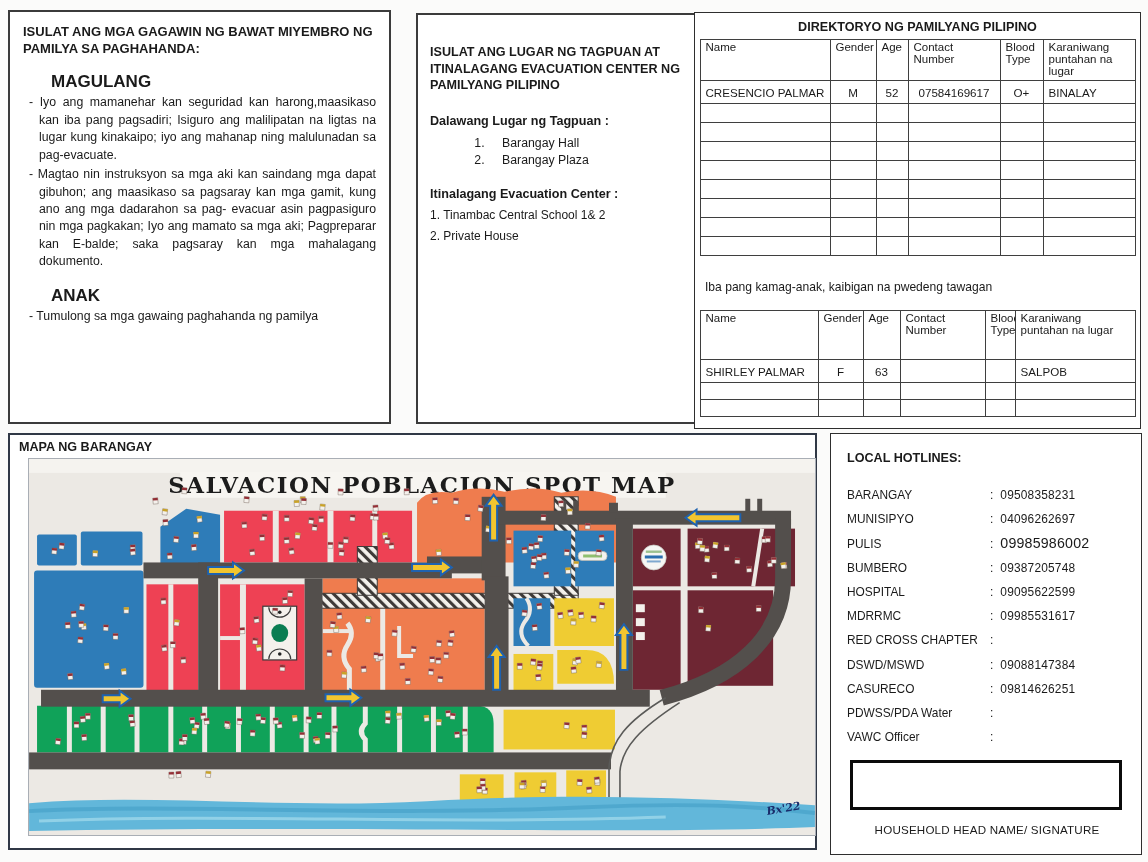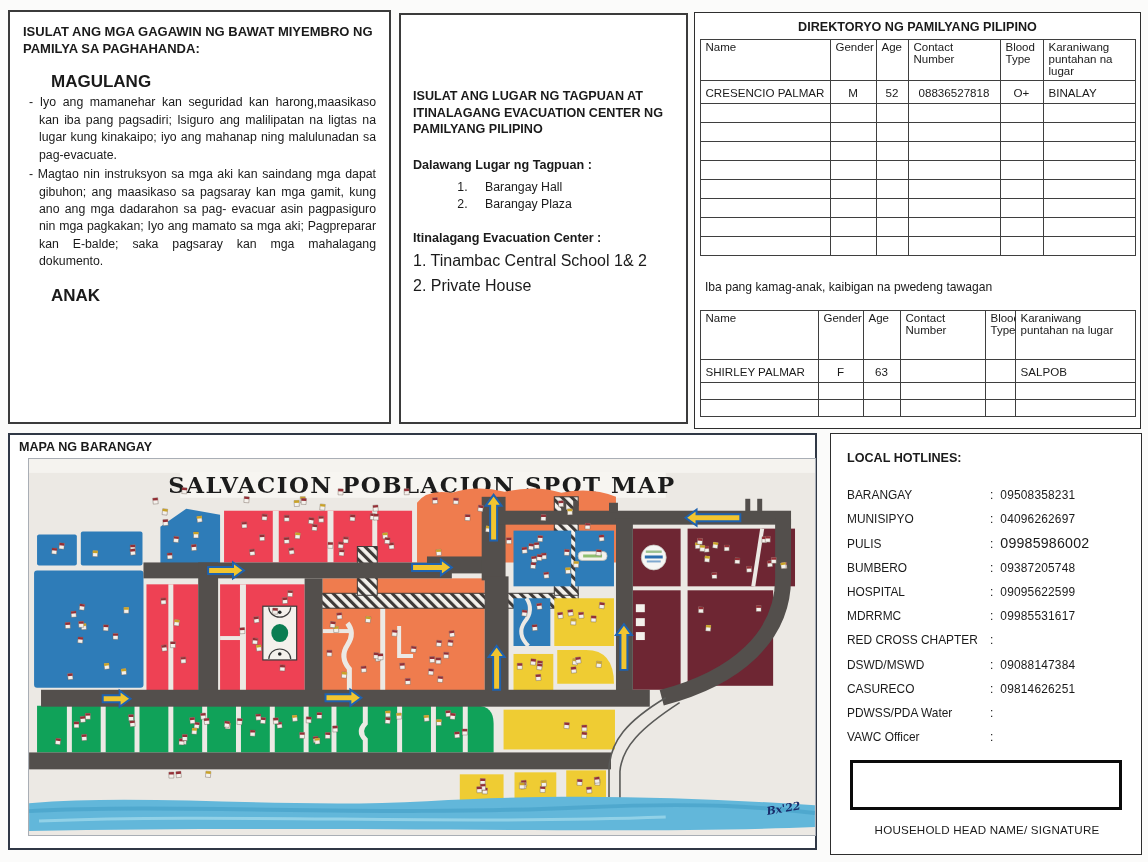--- a/index.html
+++ b/index.html
@@ -10,26 +10,26 @@
 
   
   #panel-tasks{left:8px;top:10px;width:383px;height:414px;padding:11px 13px 0 13px;}
   .p-title{font-weight:bold;font-size:13px;line-height:1.32;}
   .sec-h{font-weight:bold;font-size:17px;margin-top:15px;margin-left:28px;}
   .item{font-size:12.3px;line-height:1.42;text-align:justify;margin:2px 0 0 6px;padding-left:10px;text-indent:-10px;}
   .item::before{content:"- ";}
   #panel-tasks .sec:first-of-type{margin-top:18px;}
 
   
-  #panel-meeting{left:399px;top:13px;width:289px;height:411px;padding:73px 16px 0 12px;}
+  #panel-meeting{left:416px;top:13px;width:289px;height:411px;padding:29px 16px 0 12px;}
   #panel-meeting .p-title{font-size:12.6px;width:258px;}
   .sub-h{font-weight:bold;font-size:12.6px;margin-top:20px;}
   ol.tagpuan{margin:8px 0 0 0;padding-left:58px;font-size:12.3px;}
   ol.tagpuan li{margin:3px 0;padding-left:14px;}
-  .evac-item{font-size:16px;margin-top:7px;}
+  .evac-item{font-size:12px;margin-top:7px;}
 
   
   #panel-directory{left:694px;top:12px;width:447px;height:417px;padding:0;}
   .dir-title{font-weight:bold;font-size:12.6px;text-align:center;padding:7px 0 5px 0;}
   table.dir{border-collapse:collapse;margin:0 auto;width:435px;table-layout:fixed;}
   table.dir td{border:1px solid #3f3f3f;font-size:11.6px;padding:1px 5px;vertical-align:top;overflow:hidden;}
   tr.hdr td{height:38px;font-size:11.5px;}
   tr.hdr2 td{height:46px;}
   tr.data td{height:20px;vertical-align:middle;}
   tr.empty1 td{height:16px;}
@@ -66,20 +66,21 @@
     <div class="sec-h">MAGULANG</div>
     <div class="item">Iyo ang mamanehar kan seguridad kan harong,maasikaso kan iba pang pagsadiri; Isiguro   ang malilipatan na ligtas na lugar kung kinakaipo; iyo ang mahanap ning malulunadan sa pag-evacuate.</div>
     <div class="item">Magtao nin instruksyon sa mga aki kan saindang mga dapat gibuhon; ang maasikaso sa pagsaray kan mga gamit, kung ano ang mga dadarahon sa pag- evacuar asin pagpasiguro  nin mga pagkakan; Iyo ang mamato sa mga aki; Pagpreparar kan E-balde; saka pagsaray kan mga mahalagang dokumento.</div>
   </div>
 
   <div class="sec">
     <div class="sec-h">ANAK</div>
   </div>
 
   <div class="sec">
+    <div class="item">Tumulong sa mga gawaing paghahanda ng pamilya</div>
   </div>
 </div>
 
 <div class="panel b2" id="panel-meeting">
   <div class="p-title">ISULAT ANG LUGAR NG TAGPUAN AT ITINALAGANG EVACUATION CENTER  NG PAMILYANG PILIPINO</div>
 
   <div class="sub-h">Dalawang Lugar ng Tagpuan :</div>
   <ol class="tagpuan">
     <li>Barangay Hall</li>
     <li>Barangay Plaza</li>
@@ -108,21 +109,21 @@
         <td>Gender</td>
         <td>Age</td>
         <td>Contact Number</td>
         <td>Blood Type</td>
         <td>Karaniwang puntahan na lugar</td>
       </tr>
       <tr class="data">
         <td>CRESENCIO PALMAR</td>
         <td class="ctr">M</td>
         <td class="ctr">52</td>
-        <td class="ctr">08836527818</td>
+        <td class="ctr">07584169617</td>
         <td class="ctr">O+</td>
         <td>BINALAY</td>
       </tr>
     <tr class="empty1">
           <td></td>
           <td></td>
           <td></td>
           <td></td>
           <td></td>
           <td></td>

